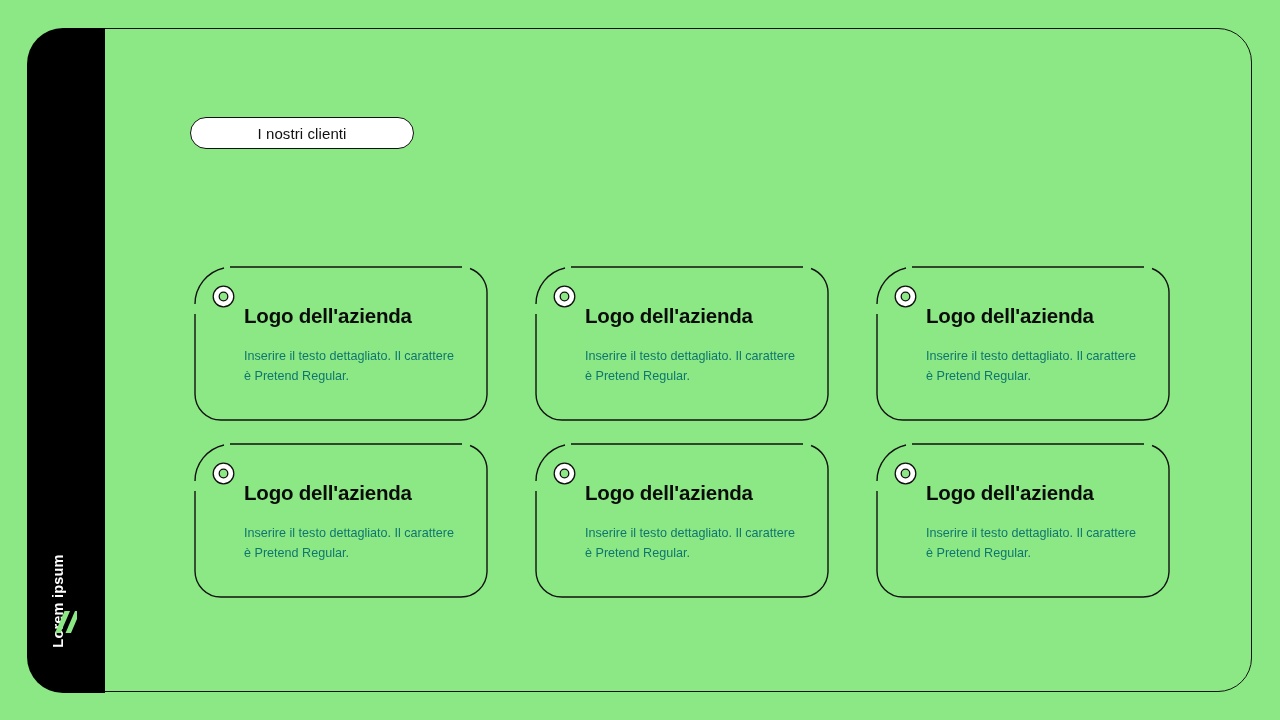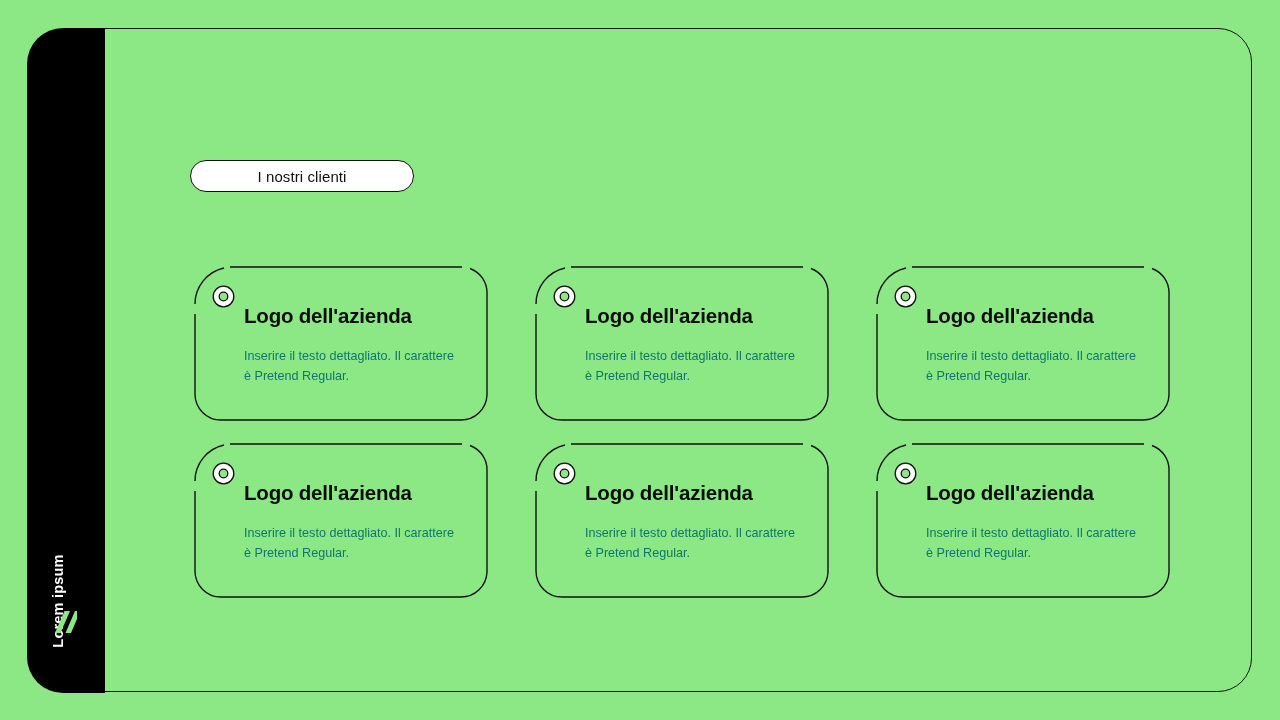--- a/index.html
+++ b/index.html
@@ -74,21 +74,20 @@
     top: 117px;
     width: 224px;
     height: 32px;
     background: #ffffff;
     border: 1.4px solid #111111;
     border-radius: 999px;
     box-sizing: border-box;
     display: flex;
     align-items: center;
     justify-content: center;
-    margin-top: 43px;
   }
   #section-pill-label {
     font-size: 15px;
     color: #111111;
     letter-spacing: 0.1px;
   }
 
   
   #cards-grid {
     position: absolute;

